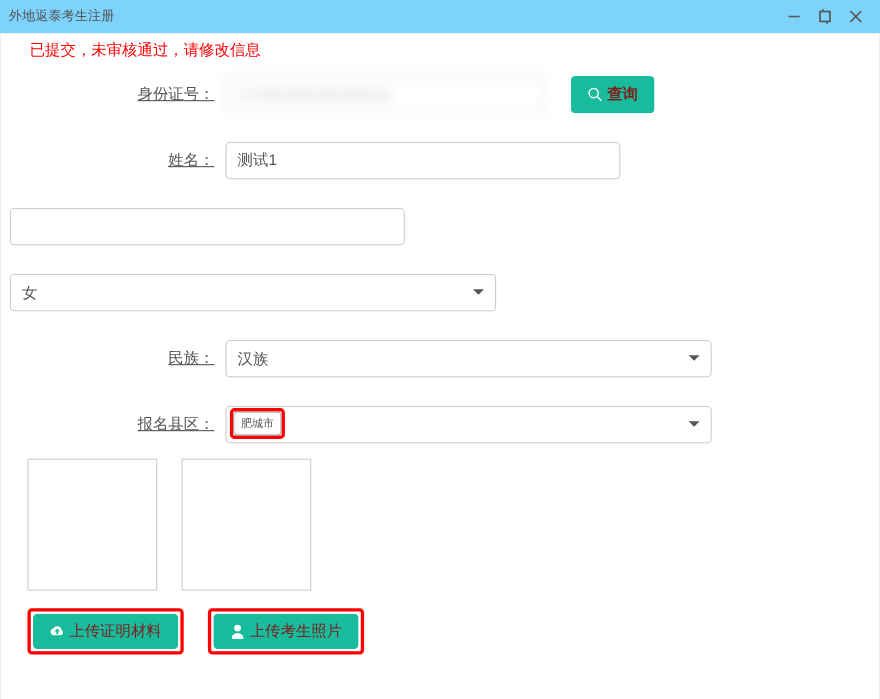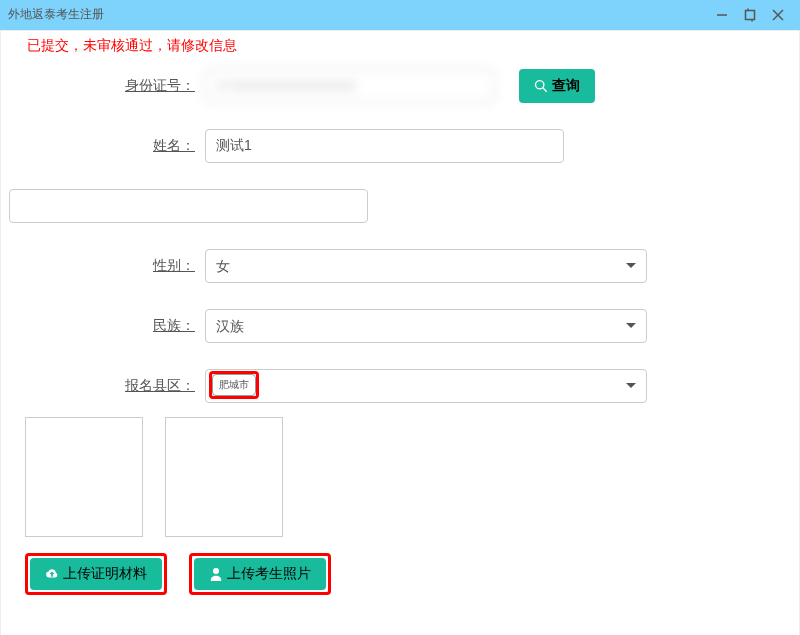--- a/index.html
+++ b/index.html
@@ -14,21 +14,21 @@
     .form-row { display: flex; align-items: center; margin: 10px 0 26px 0; }
     .form-label { width: 196px; text-align: right; padding-right: 10px; color: #555; font-size: 14px; text-decoration: underline; }
     .form-control { height: 34px; border: 1px solid #ccc; border-radius: 4px; padding: 4px 10px; font-size: 14px; color: #555; background: #fff; }
     .id-input { width: 290px; }
     .wide-input { width: 359px; }
     .wide-select { width: 442px; appearance: none; -webkit-appearance: none; background: #fff; padding-right: 28px; }
     .select-wrap { position: relative; }
     .select-wrap .caret { position: absolute; right: 10px; top: 50%; transform: translateY(-50%); pointer-events: none; }
     .select-wrap .caret svg { width: 12px; height: 12px; fill: #555; }
     .btn { display: inline-flex; align-items: center; justify-content: center; border: 1px solid transparent; border-radius: 4px; padding: 6px 14px; font-size: 14px; cursor: pointer; }
-    .btn-teal { background: #18bc9c; color: #000000; }
+    .btn-teal { background: #18bc9c; color: #7f1d1d; }
     .btn .icon-slot { margin-right: 4px; display: inline-flex; }
     .btn .icon-slot svg { width: 14px; height: 14px; fill: #fff; }
     .query-btn { margin-left: 24px; height: 34px; font-weight: bold; }
     .red-box { border: 3px solid #ff0000; border-radius: 4px; padding: 2px; display: inline-block; }
     .red-box-tight { border: 3px solid #ff0000; border-radius: 4px; display: inline-block; }
     .county-select-wrap { position: relative; display: flex; align-items: center; width: 442px; }
     .county-text { position: absolute; left: 4px; top: 2px; }
     .county-text .inner { border: 1px solid #999; border-radius: 4px; padding: 3px 6px; display: inline-block; font-size: 10px; color: #555; background: #fff; }
     .photo-row { display: flex; gap: 22px; padding: 4px 0 0 16px; margin-top: 10px; }
     .photo-box { width: 118px; height: 120px; border: 1px solid #ccc; background: #fff; }
@@ -82,21 +82,20 @@
   <div class="form-row">
     <div class="form-label">姓名：</div>
     <input class="form-control wide-input" type="text" value="测试1" style="">
   </div>
 
   <div class="form-row">
     <input class="form-control wide-input" type="text" value="" style="">
   </div>
 
   <div class="form-row">
-    <div class="form-label">性别：</div>
     <div class="select-wrap">
       <select class="form-control wide-select">
         <option>女</option>
       </select>
       <span class="caret">
         <svg viewBox="0 0 12 12">
             <path d="M1 4 L6 9 L11 4 Z"></path>
           </svg>
       </span>
     </div>

